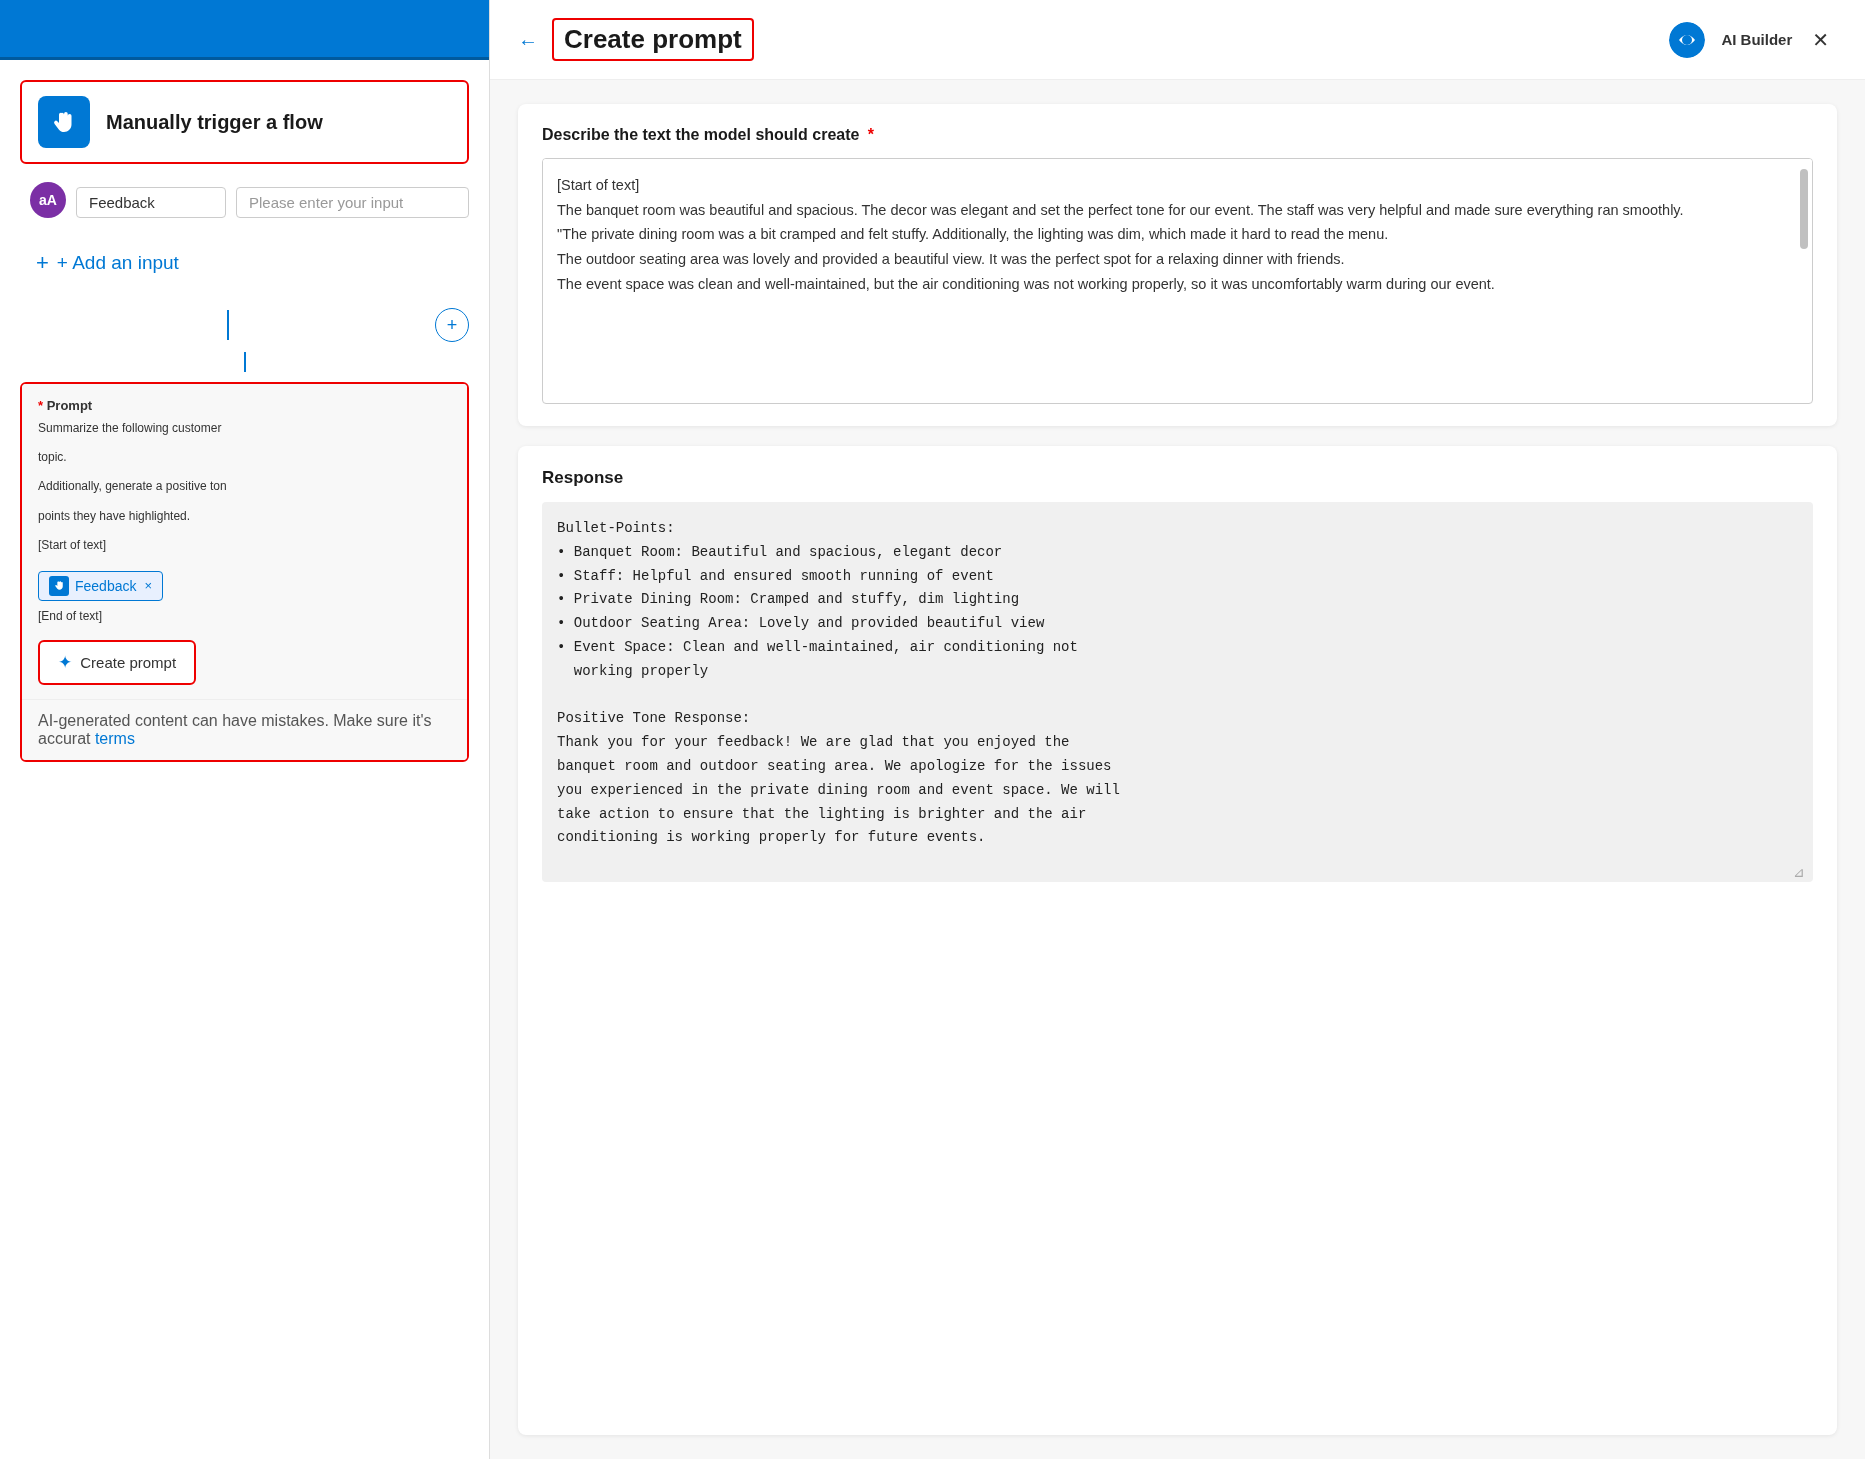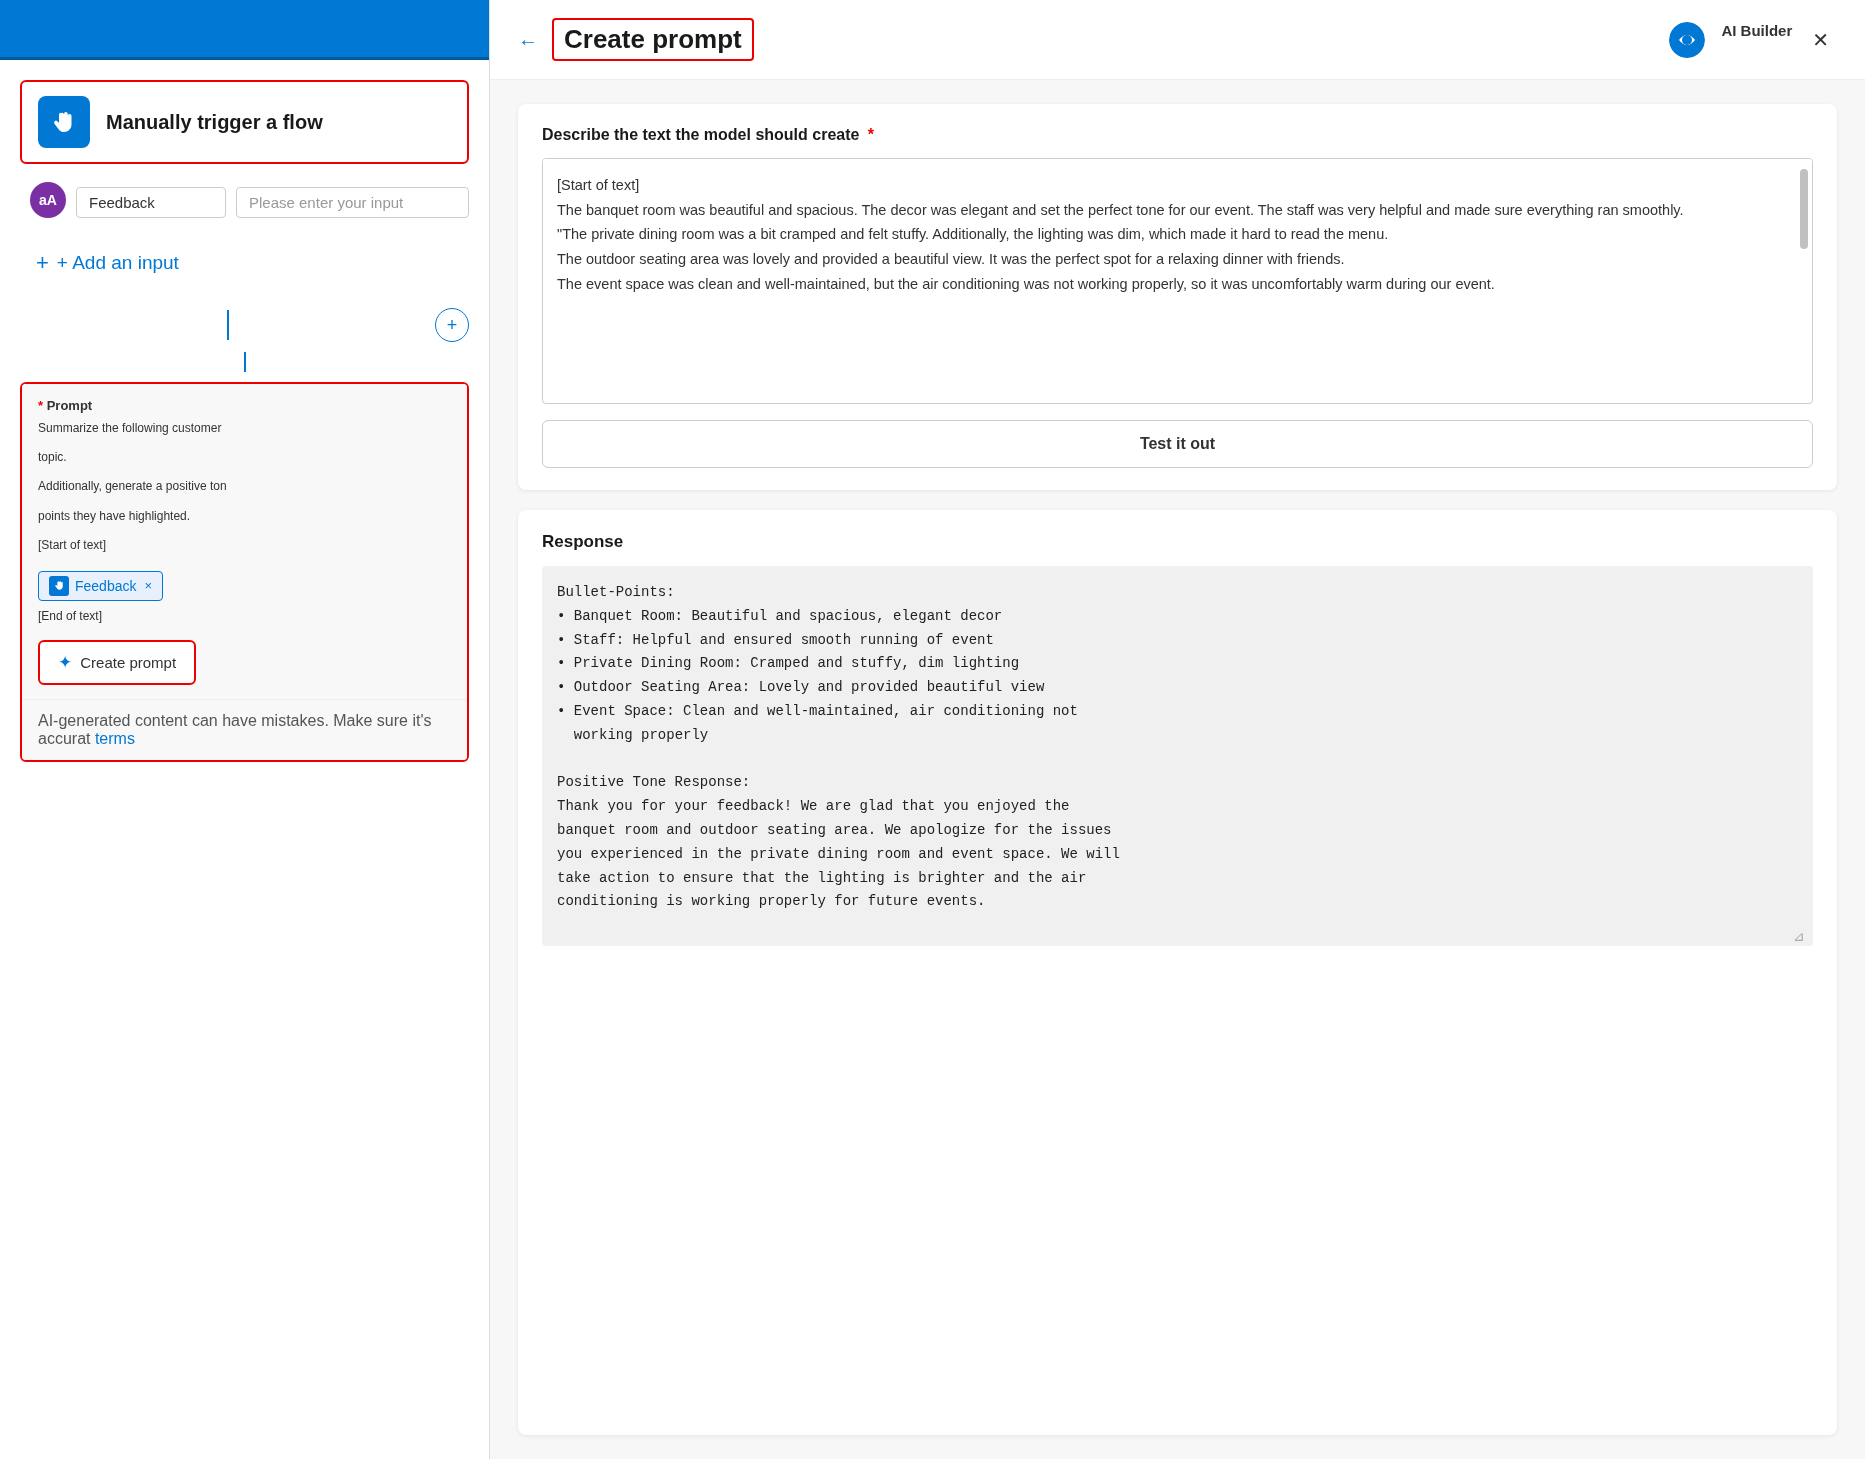--- a/index.html
+++ b/index.html
@@ -318,21 +318,21 @@
 
     .right-header-right {
       margin-left: auto;
       display: flex;
       align-items: center;
       gap: 12px;
     }
 
     .ai-builder-logo {
       display: flex;
-      align-items: flex-start;
+      align-items: center;
       gap: 16px;
     }
 
     .ai-logo-circle {
       width: 36px;
       height: 36px;
       border-radius: 50%;
       overflow: hidden;
       display: flex;
       align-items: center;
@@ -565,21 +565,20 @@
         <span>Describe the text the model should create</span><span class="required"> *</span>
       </div>
       <div class="describe-textarea-wrap">
         <textarea class="describe-textarea" style="">[Start of text]
 The banquet room was beautiful and spacious. The decor was elegant and set the perfect tone for our event. The staff was very helpful and made sure everything ran smoothly.
 "The private dining room was a bit cramped and felt stuffy. Additionally, the lighting was dim, which made it hard to read the menu.
 The outdoor seating area was lovely and provided a beautiful view. It was the perfect spot for a relaxing dinner with friends.
 The event space was clean and well-maintained, but the air conditioning was not working properly, so it was uncomfortably warm during our event.</textarea>
         <div class="scrollbar-indicator"></div>
       </div>
-      <button class="test-btn">Test it out</button>
     </div>
 
     <div class="response-section">
       <div class="response-label">Response</div>
       <div class="response-text-area">Bullet-Points:
 • Banquet Room: Beautiful and spacious, elegant decor
 • Staff: Helpful and ensured smooth running of event
 • Private Dining Room: Cramped and stuffy, dim lighting
 • Outdoor Seating Area: Lovely and provided beautiful view
 • Event Space: Clean and well-maintained, air conditioning not

